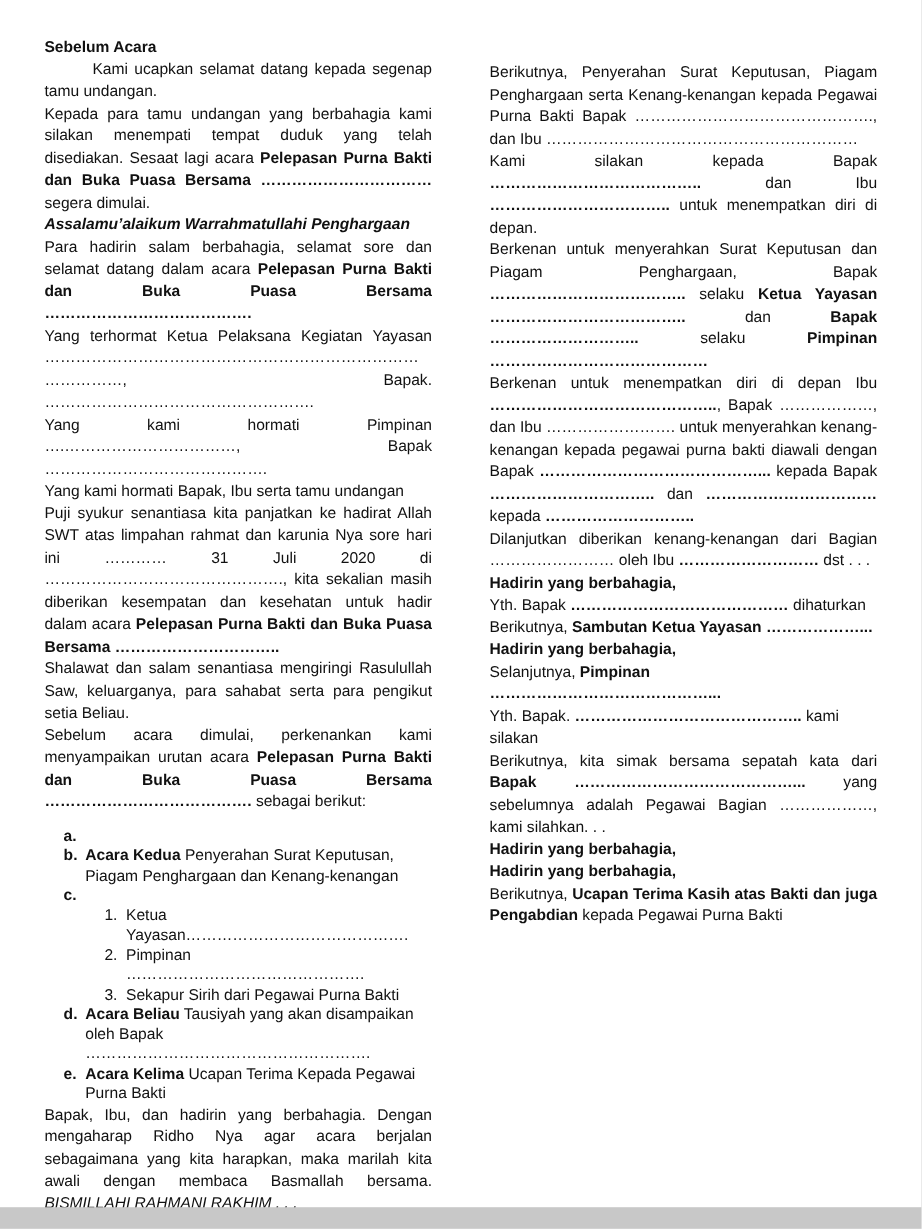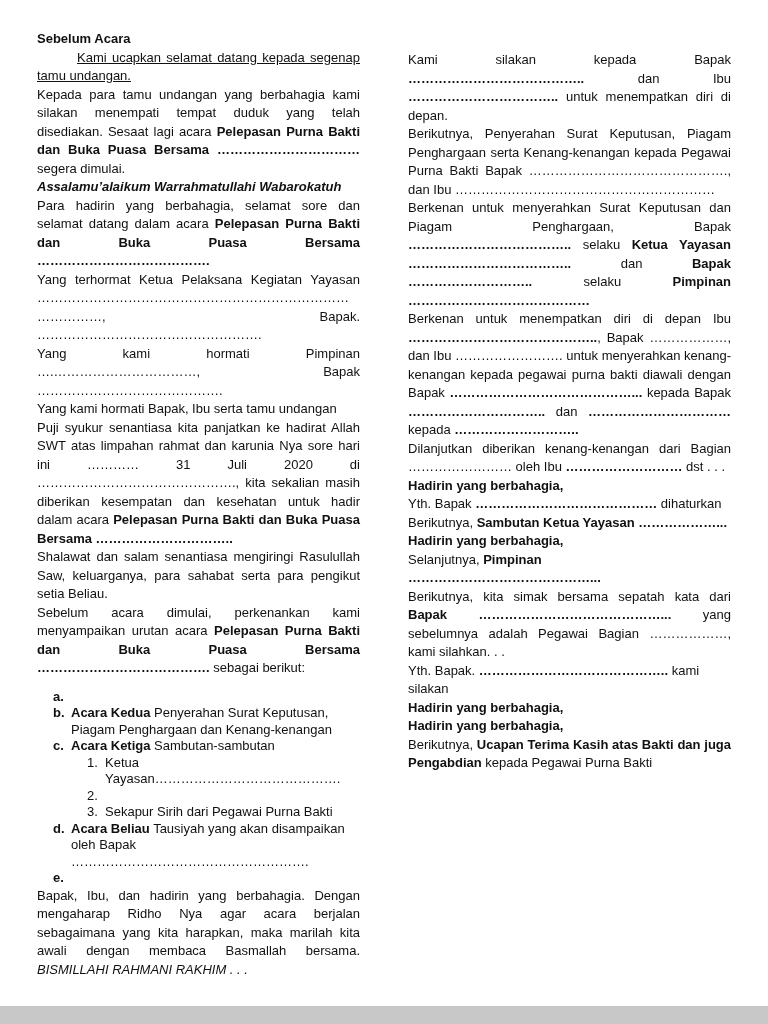--- a/index.html
+++ b/index.html
@@ -29,88 +29,89 @@
     width: 323px;
     font-size: 13px;
     overflow-wrap: break-word;
   }
   .col-right { padding-top: 21px; }
   p.block { line-height: 18.5px; margin: 0; }
   .justify { text-align: justify; }
   .loose { line-height: 22px; }
   .gap { margin-top: 11px; }
   .gap-sm { margin-top: 10px; }
-  .indent1 { text-indent: 40px; text-decoration: underline; }
+  .indent1 { text-indent: 40px; }
   .b { font-weight: bold; }
   .i { font-style: italic; }
   .li-row { display: flex; line-height: 16.5px; }
   .li-row .marker { flex: 0 0 18px; }
   .li-row .li-body { flex: 1 1 auto; }
   .li-row.ind1 { padding-left: 16px; }
   .li-row.ind2 { padding-left: 50px; }
 </style>
 </head>
 <body>
 
 <div class="page">
   <div class="columns">
     <div class="column">
         <p class="block heading"><span class="b">Sebelum Acara</span></p>
         <p class="block justify gap indent1"><span>Kami ucapkan selamat datang kepada segenap tamu undangan.</span></p>
         <p class="block justify"><span>Kepada para tamu undangan yang berbahagia kami silakan menempati tempat duduk yang telah disediakan. Sesaat lagi acara </span><span class="b">Pelepasan Purna Bakti dan Buka Puasa Bersama ……………………………</span><span> segera dimulai.</span></p>
-        <p class="block heading gap"><span class="b i">Assalamu’alaikum Warrahmatullahi Wabarokatuh</span></p>
-        <p class="block justify"><span>Para hadirin yang berbahagia, selamat sore dan selamat datang dalam acara </span><span class="b">Pelepasan Purna Bakti dan Buka Puasa Bersama ………………………………….</span></p>
+        <p class="block heading gap"><span class="b i">Assalamu’alaikum Warrahmatullahi Penghargaan</span></p>
+        <p class="block justify"><span>Para hadirin salam berbahagia, selamat sore dan selamat datang dalam acara </span><span class="b">Pelepasan Purna Bakti dan Buka Puasa Bersama ………………………………….</span></p>
         <p class="block justify gap"><span>Yang terhormat Ketua Pelaksana Kegiatan Yayasan ……………………………………………………………………………, Bapak. …………………………………………….</span></p>
         <p class="block justify gap"><span>Yang kami hormati Pimpinan ….……………………………, Bapak …………………………………….</span></p>
         <p class="block gap"><span>Yang kami hormati Bapak, Ibu serta tamu undangan</span></p>
         <p class="block justify gap"><span>Puji syukur senantiasa kita panjatkan ke hadirat Allah SWT atas limpahan rahmat dan karunia Nya sore hari ini ………… 31 Juli 2020 di ………………………………………., kita sekalian masih diberikan kesempatan dan kesehatan untuk hadir dalam acara </span><span class="b">Pelepasan Purna Bakti dan Buka Puasa Bersama …………………………..</span></p>
         <p class="block justify gap loose"><span>Shalawat dan salam senantiasa mengiringi Rasulullah Saw, keluarganya, para sahabat serta para pengikut setia Beliau.</span></p>
         <p class="block justify gap"><span>Sebelum acara dimulai, perkenankan kami menyampaikan urutan acara </span><span class="b">Pelepasan Purna Bakti dan Buka Puasa Bersama ………………………………….</span><span> sebagai berikut:</span></p>
         <div class="li-row ind1 gap">
           <span class="marker b">a.</span>
         </div>
         <div class="li-row ind1">
           <span class="marker b">b.</span>
           <div class="li-body"><span class="b">Acara Kedua</span><span> Penyerahan Surat Keputusan, Piagam Penghargaan dan Kenang-kenangan</span></div>
         </div>
         <div class="li-row ind1">
           <span class="marker b">c.</span>
-          <div class="li-body"><span class="b">Acara Ketiga</span><span> Sambutan-sambutan</span></div>
         </div>
         <div class="li-row ind2">
           <span class="marker">1.</span>
           <div class="li-body"><span>Ketua Yayasan…………………………………….</span></div>
         </div>
         <div class="li-row ind2">
           <span class="marker">2.</span>
+          <div class="li-body"><span>Pimpinan ……………………………………….</span></div>
         </div>
         <div class="li-row ind2">
           <span class="marker">3.</span>
           <div class="li-body"><span>Sekapur Sirih dari Pegawai Purna Bakti</span></div>
         </div>
         <div class="li-row ind1">
           <span class="marker b">d.</span>
           <div class="li-body"><span class="b">Acara Beliau</span><span> Tausiyah yang akan disampaikan oleh Bapak ……………………………………………….</span></div>
         </div>
         <div class="li-row ind1">
           <span class="marker b">e.</span>
+          <div class="li-body"><span class="b">Acara Kelima</span><span> Ucapan Terima Kepada Pegawai Purna Bakti</span></div>
         </div>
         <p class="block justify gap loose"><span>Bapak, Ibu, dan hadirin yang berbahagia. Dengan mengaharap Ridho Nya agar acara berjalan sebagaimana yang kita harapkan, maka marilah kita awali dengan membaca Basmallah bersama. </span><span class="i">BISMILLAHI RAHMANI RAKHIM . . .</span></p>
       </div>
     <div class="column col-right">
+        <p class="block justify loose"><span>Berikutnya, Penyerahan Surat Keputusan, Piagam Penghargaan serta Kenang-kenangan kepada Pegawai Purna Bakti Bapak ………………………………………., dan Ibu ……………………………………………………</span></p>
         <p class="block justify loose"><span>Kami silakan kepada Bapak </span><span class="b">…………………………………..</span><span> dan Ibu </span><span class="b">……………………………..</span><span> untuk menempatkan diri di depan.</span></p>
-        <p class="block justify loose"><span>Berikutnya, Penyerahan Surat Keputusan, Piagam Penghargaan serta Kenang-kenangan kepada Pegawai Purna Bakti Bapak ………………………………………., dan Ibu ……………………………………………………</span></p>
         <p class="block justify loose"><span>Berkenan untuk menyerahkan Surat Keputusan dan Piagam Penghargaan, Bapak </span><span class="b">………………………………..</span><span> selaku </span><span class="b">Ketua Yayasan ………………………………..</span><span> dan </span><span class="b">Bapak ………………………..</span><span> selaku </span><span class="b">Pimpinan ……………………………………</span></p>
         <p class="block justify loose"><span>Berkenan untuk menempatkan diri di depan Ibu </span><span class="b">……………………………………..</span><span>, Bapak ………………, dan Ibu ……………………. untuk menyerahkan kenang-kenangan kepada pegawai purna bakti diawali dengan Bapak </span><span class="b">……………………………………...</span><span> kepada Bapak </span><span class="b">…………………………..</span><span> dan </span><span class="b">……………………………</span><span> kepada </span><span class="b">………………………..</span></p>
         <p class="block justify loose"><span>Dilanjutkan diberikan kenang-kenangan dari Bagian …………………… oleh Ibu </span><span class="b">………………………</span><span> dst . . .</span></p>
         <p class="block heading loose gap-sm"><span class="b">Hadirin yang berbahagia,</span></p>
         <p class="block loose"><span>Yth. Bapak </span><span class="b">……………………………………</span><span> dihaturkan</span></p>
         <p class="block loose"><span>Berikutnya, </span><span class="b">Sambutan Ketua Yayasan ………………...</span></p>
         <p class="block heading loose gap-sm"><span class="b">Hadirin yang berbahagia,</span></p>
         <p class="block loose"><span>Selanjutnya, </span><span class="b">Pimpinan ……………………………………...</span></p>
+        <p class="block loose"><span>Yth. Bapak. </span><span class="b">……………………………………..</span><span> kami silakan</span></p>
         <p class="block justify loose gap-sm"><span>Berikutnya, kita simak bersama sepatah kata dari </span><span class="b">Bapak ……………………………………...</span><span> yang sebelumnya adalah Pegawai Bagian ………………, kami silahkan. . .</span></p>
-        <p class="block loose"><span>Yth. Bapak. </span><span class="b">……………………………………..</span><span> kami silakan</span></p>
         <p class="block heading loose gap-sm"><span class="b">Hadirin yang berbahagia,</span></p>
         <p class="block heading loose gap-sm"><span class="b">Hadirin yang berbahagia,</span></p>
         <p class="block justify loose"><span>Berikutnya, </span><span class="b">Ucapan Terima Kasih atas Bakti dan juga Pengabdian</span><span> kepada Pegawai Purna Bakti</span></p>
       </div>
   </div>
 </div>
 
 </body></html>

